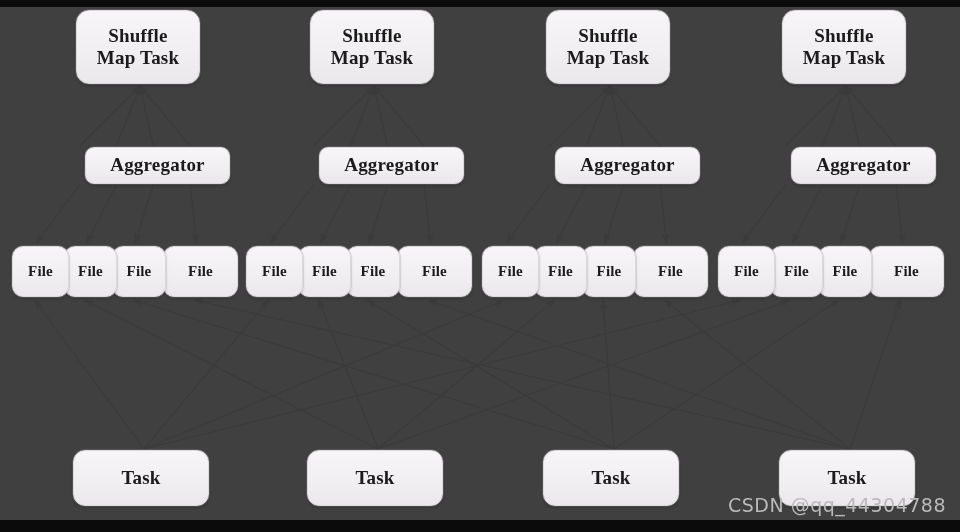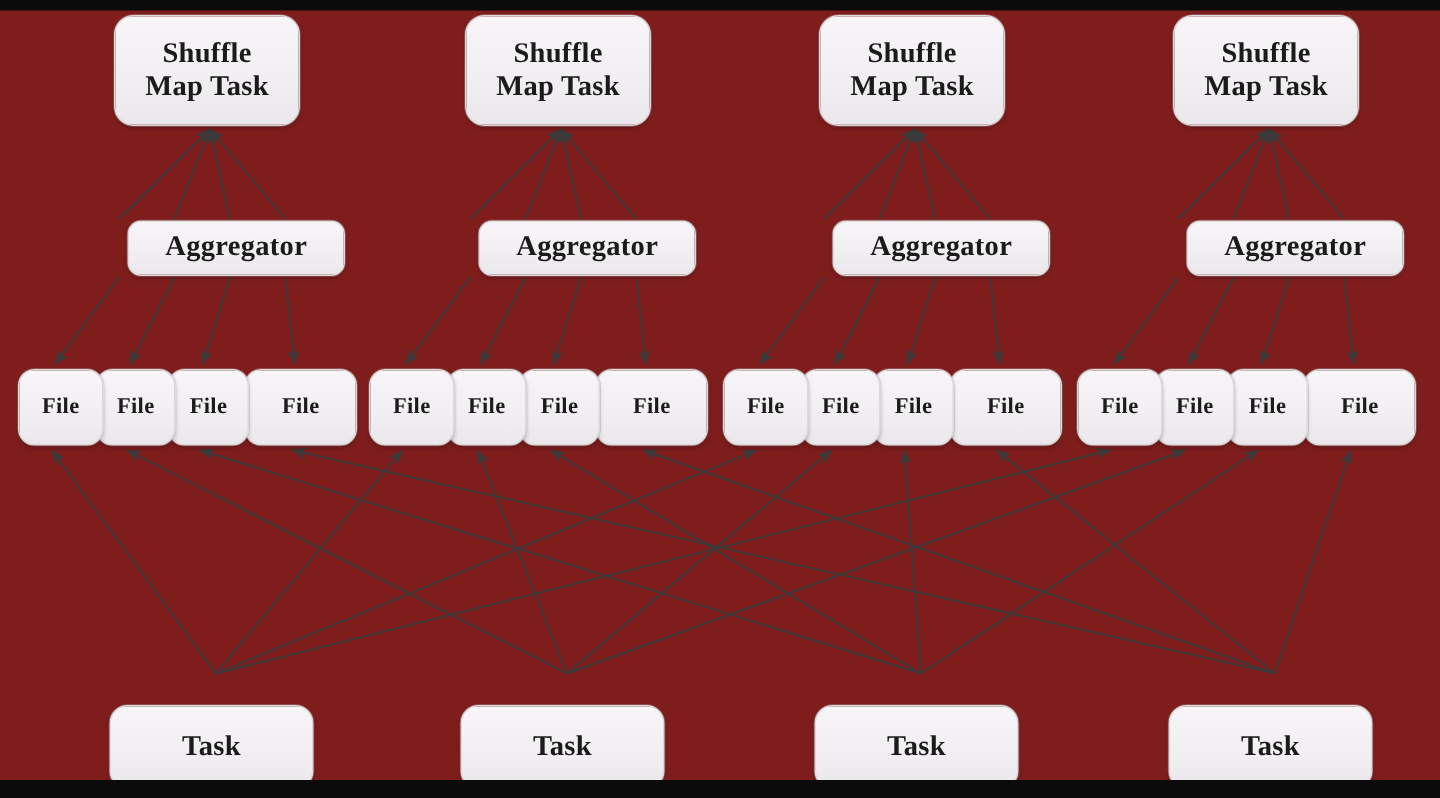--- a/index.html
+++ b/index.html
@@ -4,21 +4,21 @@
 <style>
   html, body {
     margin: 0;
     padding: 0;
     background: #000;
   }
   #stage {
     position: relative;
     width: 960px;
     height: 532px;
-    background: #7f1d1d;
+    background: #404040;
     overflow: hidden;
     font-family: "Liberation Serif", "DejaVu Serif", serif;
   }
   .letterbox {
     position: absolute;
     left: 0;
     width: 960px;
     background: #0b0b0b;
     z-index: 40;
   }
@@ -68,21 +68,20 @@
   .node.file {
     height: 51px;
     font-size: 15px;
     border-radius: 11px;
   }
   .node.task {
     width: 136px;
     height: 56px;
     font-size: 19px;
     border-radius: 12px;
-    margin-top: 20px;
   }
   .node.file.f-a { z-index: 14; }
   .node.file.f-b { z-index: 13; }
   .node.file.f-c { z-index: 12; }
   .node.file.f-d { z-index: 11; }
 
   .watermark {
     position: absolute;
     right: 14px;
     bottom: 16px;
@@ -206,13 +205,14 @@
   <div class="node file f-a" style="left:718px; top:246px; width:57px;">File</div>
   <div class="node file f-b" style="left:770px; top:246px; width:53px;">File</div>
   <div class="node file f-c" style="left:818px; top:246px; width:54px;">File</div>
   <div class="node file f-d" style="left:869px; top:246px; width:75px;">File</div>
 
   <div class="node task" style="left:73px; top:450px;">Task</div>
   <div class="node task" style="left:307px; top:450px;">Task</div>
   <div class="node task" style="left:543px; top:450px;">Task</div>
   <div class="node task" style="left:779px; top:450px;">Task</div>
 
+  <div class="watermark">CSDN @qq_44304788</div>
 </div>
 
 </body></html>

